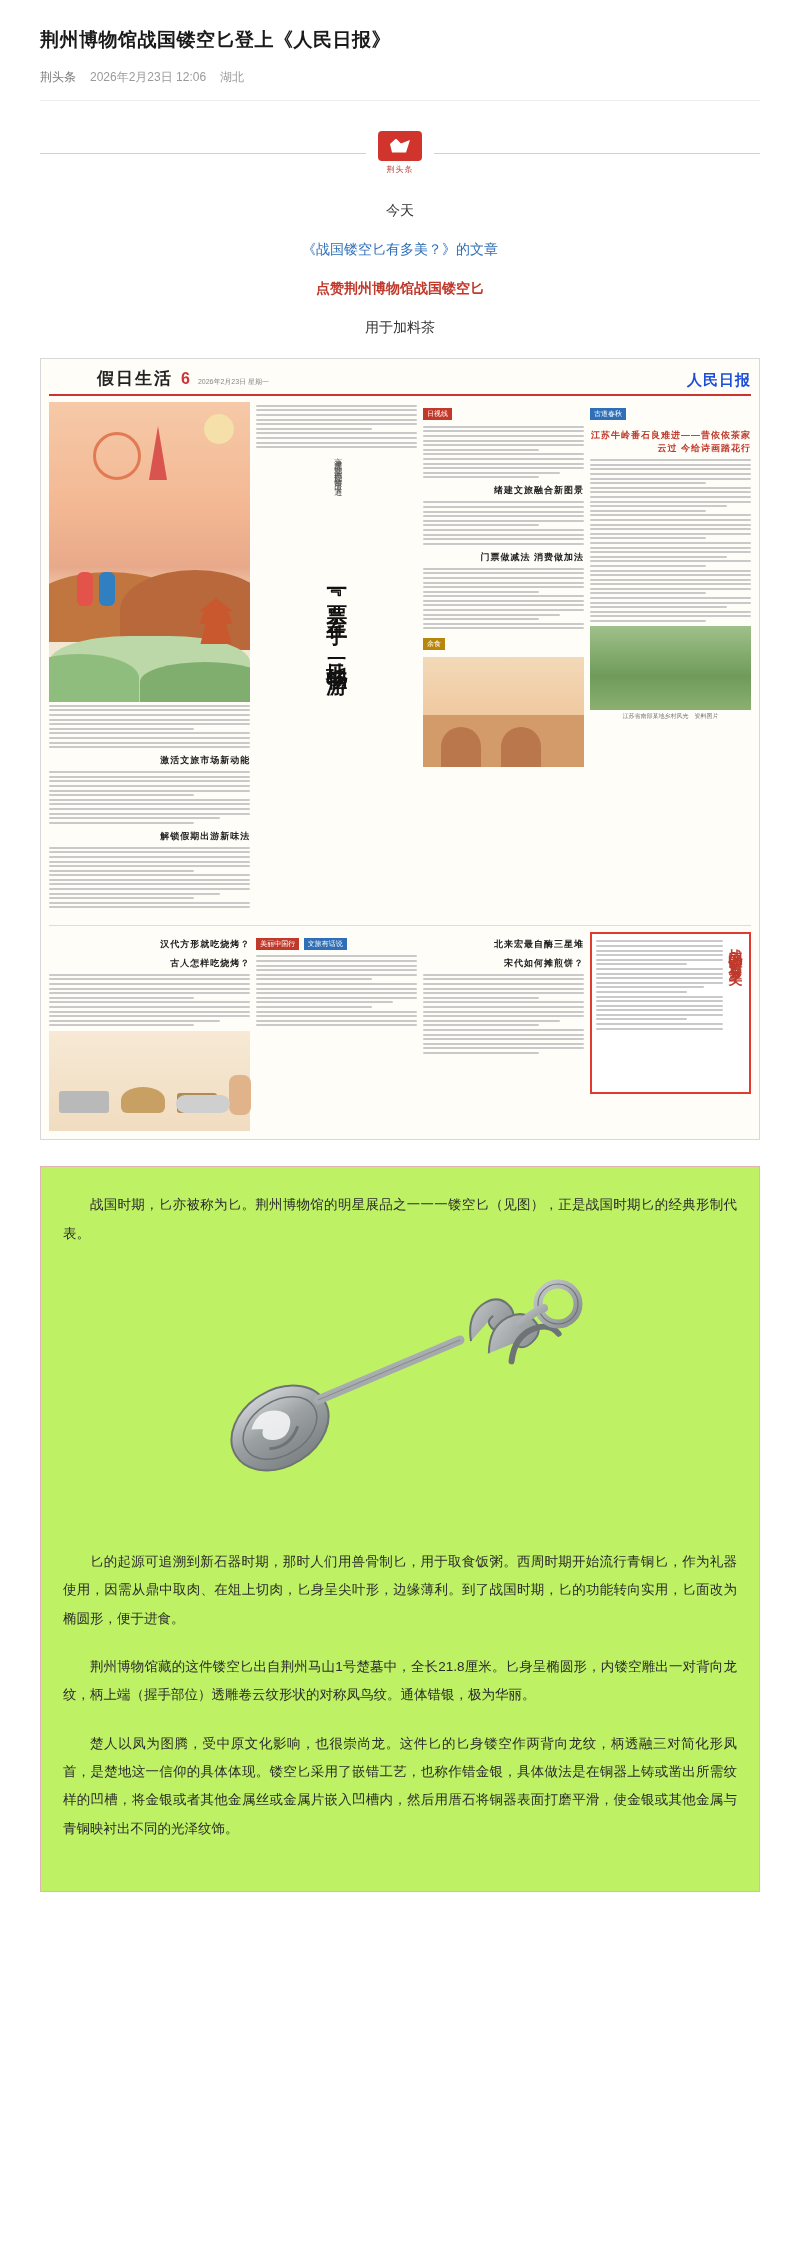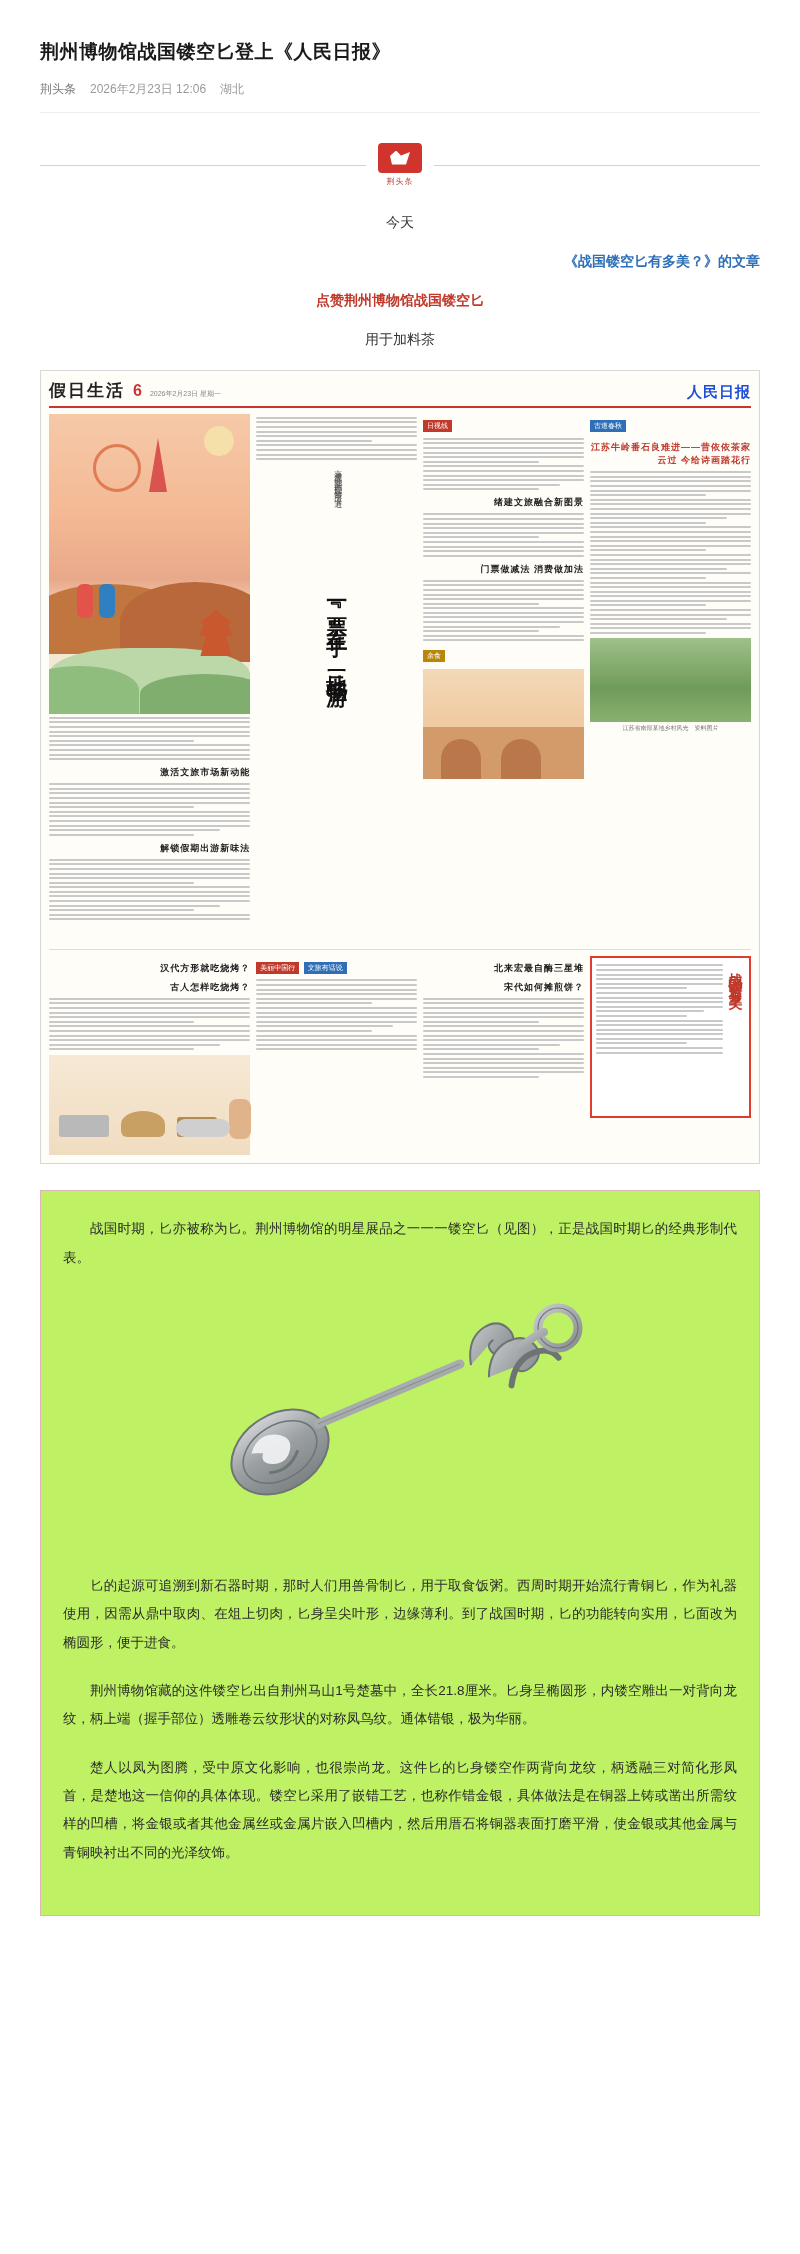--- a/index.html
+++ b/index.html
@@ -11,21 +11,21 @@
     color: #222;
   }
   .page { width:800px; margin:0 auto; padding: 22px 40px 30px 40px; }
 
   .article-title {
     font-size: 19px;
     font-weight: bold;
     color: #1a1a1a;
     line-height: 1.5;
     letter-spacing: 0.5px;
-    margin: 16px 0 14px 0;
+    margin: 4px 0 14px 0;
   }
   .meta-row {
     display: flex;
     align-items: center;
     gap: 14px;
     font-size: 12px;
     color: #9a9a9a;
     padding-bottom: 14px;
     border-bottom: 1px solid #ededed;
   }
@@ -64,37 +64,37 @@
   .logo-label {
     display:block;
     font-size: 8px;
     color: #b9453d;
     margin-top: 3px;
     letter-spacing: 1px;
   }
 
   .lead { text-align:center; margin-top: 22px; }
   .lead p { margin: 0 0 14px 0; font-size: 14px; color:#333; line-height:1.8; }
-  .lead .hl-blue { color: #2e6fb7; font-weight: bold; text-align: right; }
+  .lead .hl-blue { color: #2e6fb7; font-weight: normal; }
   .lead .hl-red { color: #c0392b; font-weight: bold; }
 
   
   .newspaper {
     margin-top: 18px;
     border: 1px solid #d8d8d8;
     background: #fffdf8;
     padding: 8px;
   }
   .np-head {
     display:flex; align-items:flex-end; justify-content:space-between;
     border-bottom: 2px solid #c33;
     padding-bottom: 4px;
   }
   .np-head-left { display:flex; align-items:baseline; gap:8px; }
-  .np-section { font-size: 17px; font-weight:bold; color:#222; letter-spacing:2px; }
+  .np-section { font-size: 17px; font-weight:bold; color:#222; letter-spacing:2px;margin-left:48px; }
   .np-pageno { font-size: 16px; font-weight:bold; color:#c33; }
   .np-date { font-size: 7px; color:#888; }
   .np-masthead { font-size: 15px; font-weight:bold; color:#1d4ed8; letter-spacing:1px; }
 
   .np-body { display:flex; gap:6px; margin-top:6px; }
   .np-col { flex:1; }
   .np-col.wide { flex: 1.25; }
 
   .np-illus {
     height: 300px;
@@ -159,21 +159,21 @@
     letter-spacing:2px;
     height: 120px;
     margin: 0 auto;
   }
   .np-photo {
     height: 84px; margin-top:4px;
     background: linear-gradient(to bottom,#9fc08a,#6f9b5a 60%,#8ab070);
   }
   .np-photo-cap { font-size:6px; color:#777; text-align:center; margin-top:2px; }
 
-  .np-lower { display:flex; gap:6px; margin-top:24px; border-top:1px solid #ddd; padding-top:6px; }
+  .np-lower { display:flex; gap:6px; margin-top:12px; border-top:1px solid #ddd; padding-top:6px; }
   .np-objects { height:100px; background:linear-gradient(to bottom,#f7e9d5,#f0dcc0); position:relative; margin-top:5px; }
   .np-objects .o { position:absolute; bottom:18px; background:#b9b9b9; border-radius:3px; }
   .np-objects .o1 { left:10px; width:50px; height:22px; }
   .np-objects .o2 { left:72px; width:44px; height:26px; background:#c9a063; border-radius:50% 50% 6px 6px; }
   .np-objects .o3 { left:128px; width:40px; height:20px; background:#b08c55; }
   .np-objects .person { position:absolute; left:180px; bottom:16px; width:22px;height:40px;background:#e0b38a;border-radius:8px; }
   .np-objects .o4 { right:20px; width:54px; height:18px; background:#cfcfcf; border-radius:9px; }
 
   .np-highlight {
     border: 2px solid #e03b2e;

